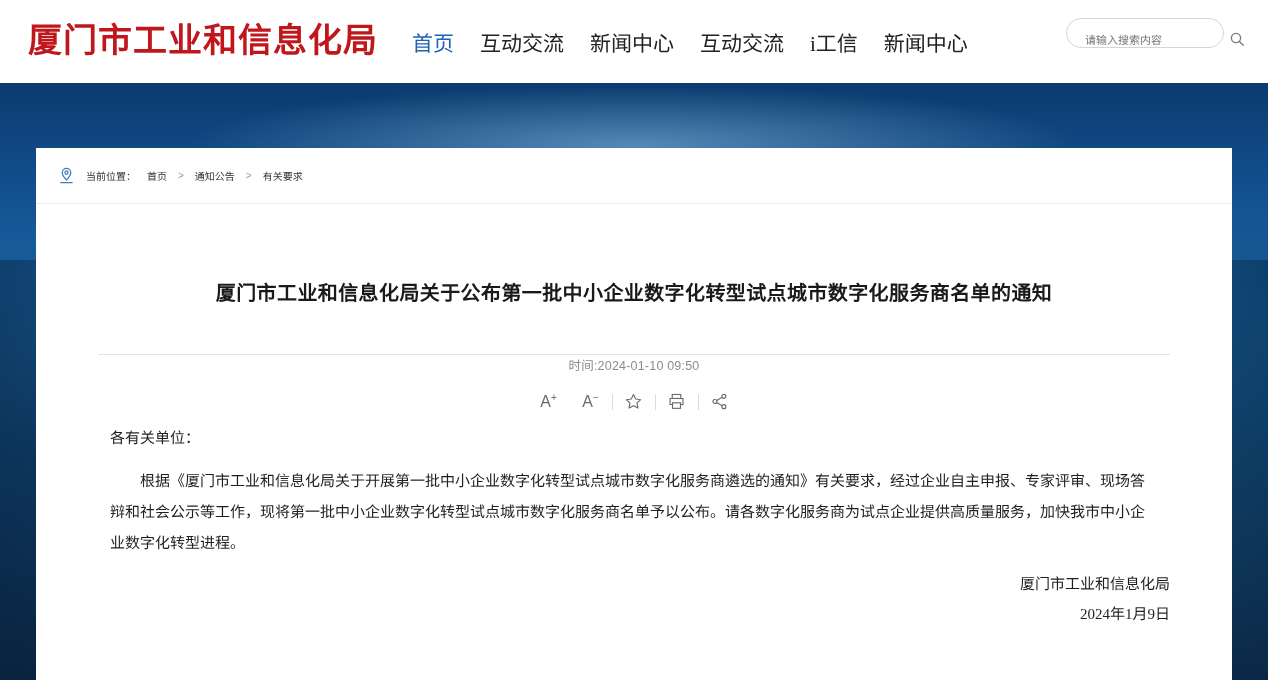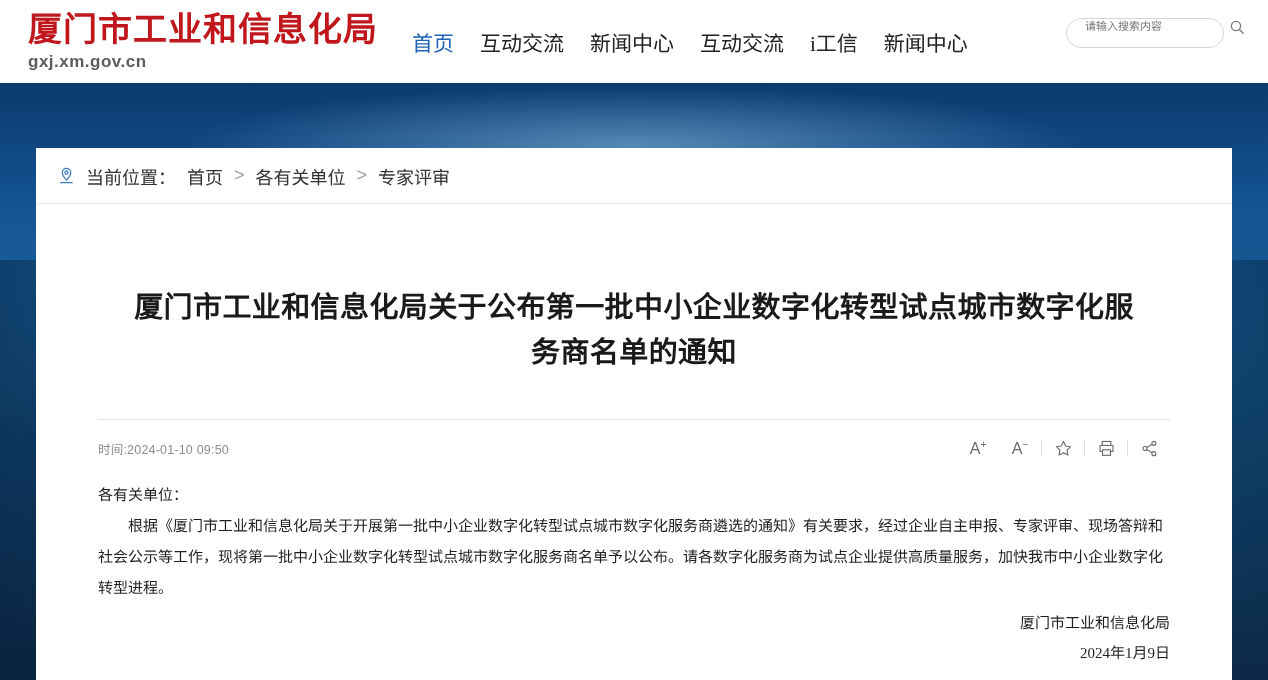--- a/index.html
+++ b/index.html
@@ -66,21 +66,21 @@
   }
   .search-box {
     position: absolute;
     right: 44px;
     top: 18px;
     width: 158px;
     height: 30px;
     border: 1px solid #d6d6d6;
     border-radius: 16px;
     display: flex;
-    align-items: flex-start;
+    align-items: flex-end;
     padding: 0 10px 0 16px;
     box-sizing: border-box;
     background: #fff;
   }
   .search-box input {
     border: none;
     outline: none;
     flex: 1;
     font-size: 11px;
     color: #8d8d8d;
@@ -155,21 +155,21 @@
     background: #ffffff;
     box-sizing: border-box;
     overflow: hidden;
   }
   .breadcrumb {
     height: 56px;
     border-bottom: 1px solid #eaeaea;
     display: flex;
     align-items: center;
     padding-left: 22px;
-    font-size: 18px;
+    font-size: 10px;
     color: #4a4a4a;
     gap: 6px;
     box-sizing: border-box;
   }
   .breadcrumb .loc-icon {
     width: 17px;
     height: 17px;
     color: #3d7bbd;
     margin-right: 5px;
   }
@@ -179,39 +179,40 @@
     text-decoration: none;
     padding: 0 5px;
   }
   .breadcrumb .sep { color: #9b9b9b; }
 
   .doc-wrap {
     padding: 0 62px;
     box-sizing: border-box;
   }
   .doc-title {
-    font-family: Liberation Sans, sans-serif;
-    font-size: 29px;
+    font-family: Liberation Mono, monospace;
+    font-size: 20px;
     font-weight: bold;
     color: #1a1a1a;
     text-align: center;
     line-height: 1.55;
     letter-spacing: 0.4px;
     padding: 62px 32px 0 32px;
     box-sizing: border-box;
   }
   .meta-row {
     margin-top: 44px;
     border-top: 1px solid #e3e3e3;
     height: 56px;
     display: flex;
     align-items: center;
     justify-content: space-between;
     font-size: 12.5px;
     color: #8c8c8c;
+    flex-direction: column;
   }
   .meta-time {
     font-family: "Liberation Sans", sans-serif;
     letter-spacing: 0.2px;
   }
   .tools {
     display: flex;
     align-items: center;
     gap: 0;
     color: #6f6f6f;
@@ -236,39 +237,38 @@
   }
   .tools svg { display: block; margin: 0 auto; }
 
   .doc-body {
     font-family: "Liberation Serif", serif;
     font-size: 15px;
     line-height: 2.05;
     color: #1f1f1f;
     margin-top: 4px;
   }
-  .doc-body p { margin: 0; }
+  .doc-body p { margin: 12px; }
   .doc-body p.indent { text-indent: 2em; }
   .doc-body p.indent-attach { text-indent: 2em; }
   .sign {
     text-align: right;
     margin-top: 6px;
     font-family: "Liberation Serif", serif;
     font-size: 15px;
     line-height: 1.95;
     color: #1f1f1f;
   }
 </style>
 </head>
 <body>
 
 <div class="site-header">
   <div class="logo-block">
     <div class="logo-title">厦门市工业和信息化局</div>
-    <div class="logo-domain">gxj.xm.gov.cn</div>
   </div>
 
   <nav class="main-nav">
     <a href="#" class="active">首页</a>
     <a href="#">互动交流</a>
     <a href="#">新闻中心</a>
     <a href="#">互动交流</a>
     <a href="#">i工信</a>
     <a href="#">新闻中心</a>
   </nav>
@@ -297,23 +297,23 @@
     <span class="loc-icon">
       <svg viewBox="0 0 16 18" width="17" height="17" fill="none" stroke="currentColor" stroke-width="1.3">
         <path d="M8 1.4c-2.5 0-4.5 2-4.5 4.5 0 3.3 4.5 8 4.5 8s4.5-4.7 4.5-8c0-2.5-2-4.5-4.5-4.5z"></path>
         <circle cx="8" cy="5.9" r="1.7"></circle>
         <line x1="2" y1="16.6" x2="14" y2="16.6" stroke-linecap="round"></line>
       </svg>
     </span>
     <span class="crumb-label">当前位置：</span>
     <a href="#">首页</a>
     <span class="sep">&gt;</span>
-    <a href="#">各有关单位</a>
+    <a href="#">通知公告</a>
     <span class="sep">&gt;</span>
-    <a href="#">专家评审</a>
+    <a href="#">有关要求</a>
   </div>
 
   <div class="doc-wrap">
 
     <h1 class="doc-title">厦门市工业和信息化局关于公布第一批中小企业数字化转型试点城市数字化服务商名单的通知</h1>
 
     <div class="meta-row">
       <div class="meta-time">时间:2024-01-10 09:50</div>
 
       <div class="tools">

